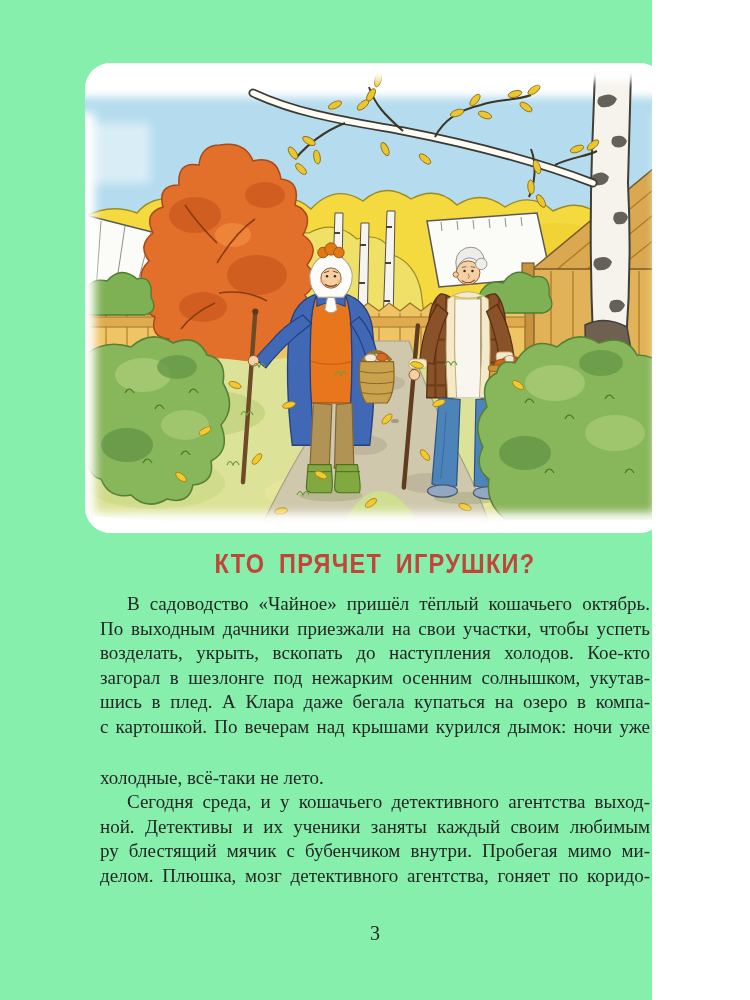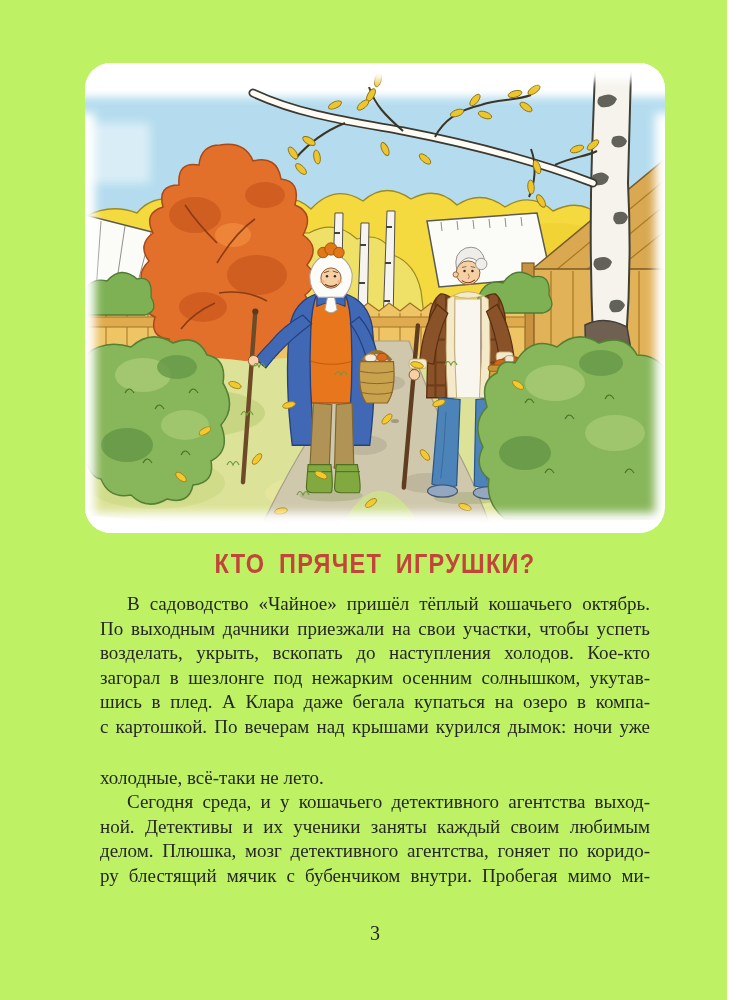--- a/index.html
+++ b/index.html
@@ -1,17 +1,17 @@
 <!DOCTYPE html>
 <html><head>
 <meta charset="utf-8">
 <style>
   html,body { margin:0; padding:0; background:#ffffff; }
   .page {
-    position:relative; width:727px; height:1000px; background:#bef264;
+    position:relative; width:652px; height:1000px; background:#86efac;
     overflow:hidden; font-family:"Liberation Serif","DejaVu Serif",serif;
   }
   .illo { position:absolute; top:63px; left:85px; width:580px; height:470px; }
   .chapter-title {
     position:absolute; top:544px; left:0; width:750px; text-align:center;
   }
   .chapter-title span {
     display:inline-block;
     font-family:"Liberation Sans","DejaVu Sans",sans-serif;
     font-weight:700; font-size:28px; letter-spacing:1.5px; word-spacing:7px;
@@ -414,20 +414,20 @@
       <div class="line">По выходным дачники приезжали на свои участки, чтобы успеть</div>
       <div class="line">возделать, укрыть, вскопать до наступления холодов. Кое-кто</div>
       <div class="line">загорал в шезлонге под нежарким осенним солнышком, укутав-</div>
       <div class="line">шись в плед. А Клара даже бегала купаться на озеро в компа-</div>
       <div class="line">с картошкой. По вечерам над крышами курился дымок: ночи уже</div>
       <div class="line final">холодные, всё-таки не лето.</div>
     </div>
     <div>
       <div class="line indent">Сегодня среда, и у кошачьего детективного агентства выход-</div>
       <div class="line">ной. Детективы и их ученики заняты каждый своим любимым</div>
+      <div class="line">ру блестящий мячик с бубенчиком внутри. Пробегая мимо ми-</div>
       <div class="line">делом. Плюшка, мозг детективного агентства, гоняет по коридо-</div>
-      <div class="line">ру блестящий мячик с бубенчиком внутри. Пробегая мимо ми-</div>
     </div>
   </div>
 
   <div class="page-number">3</div>
 
 </div>
 
 </body></html>

